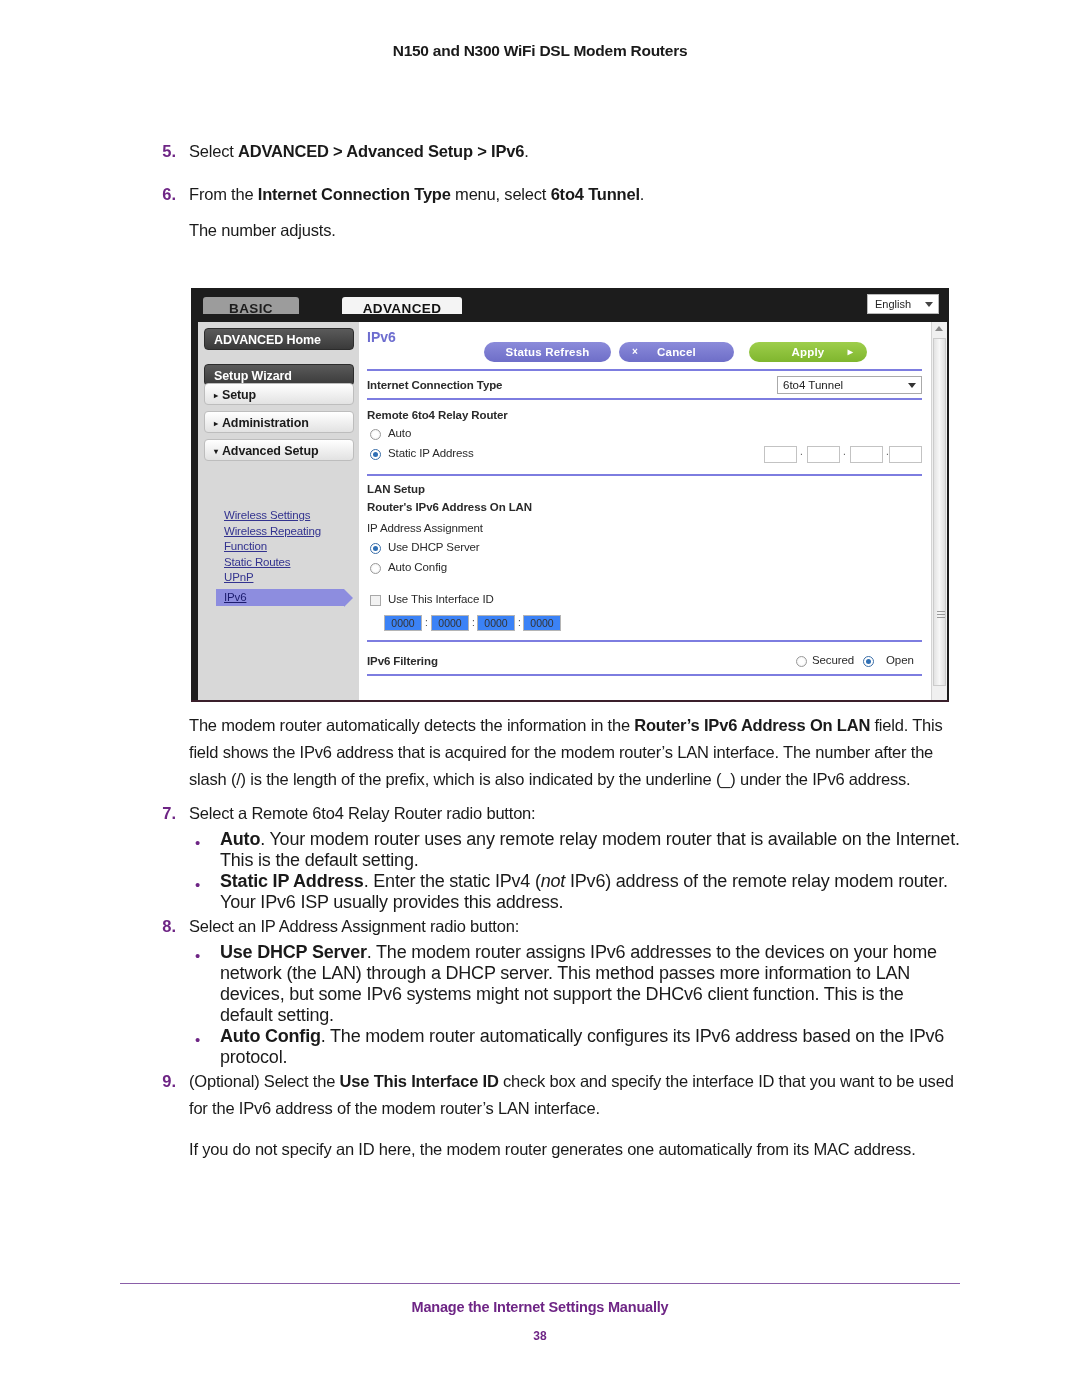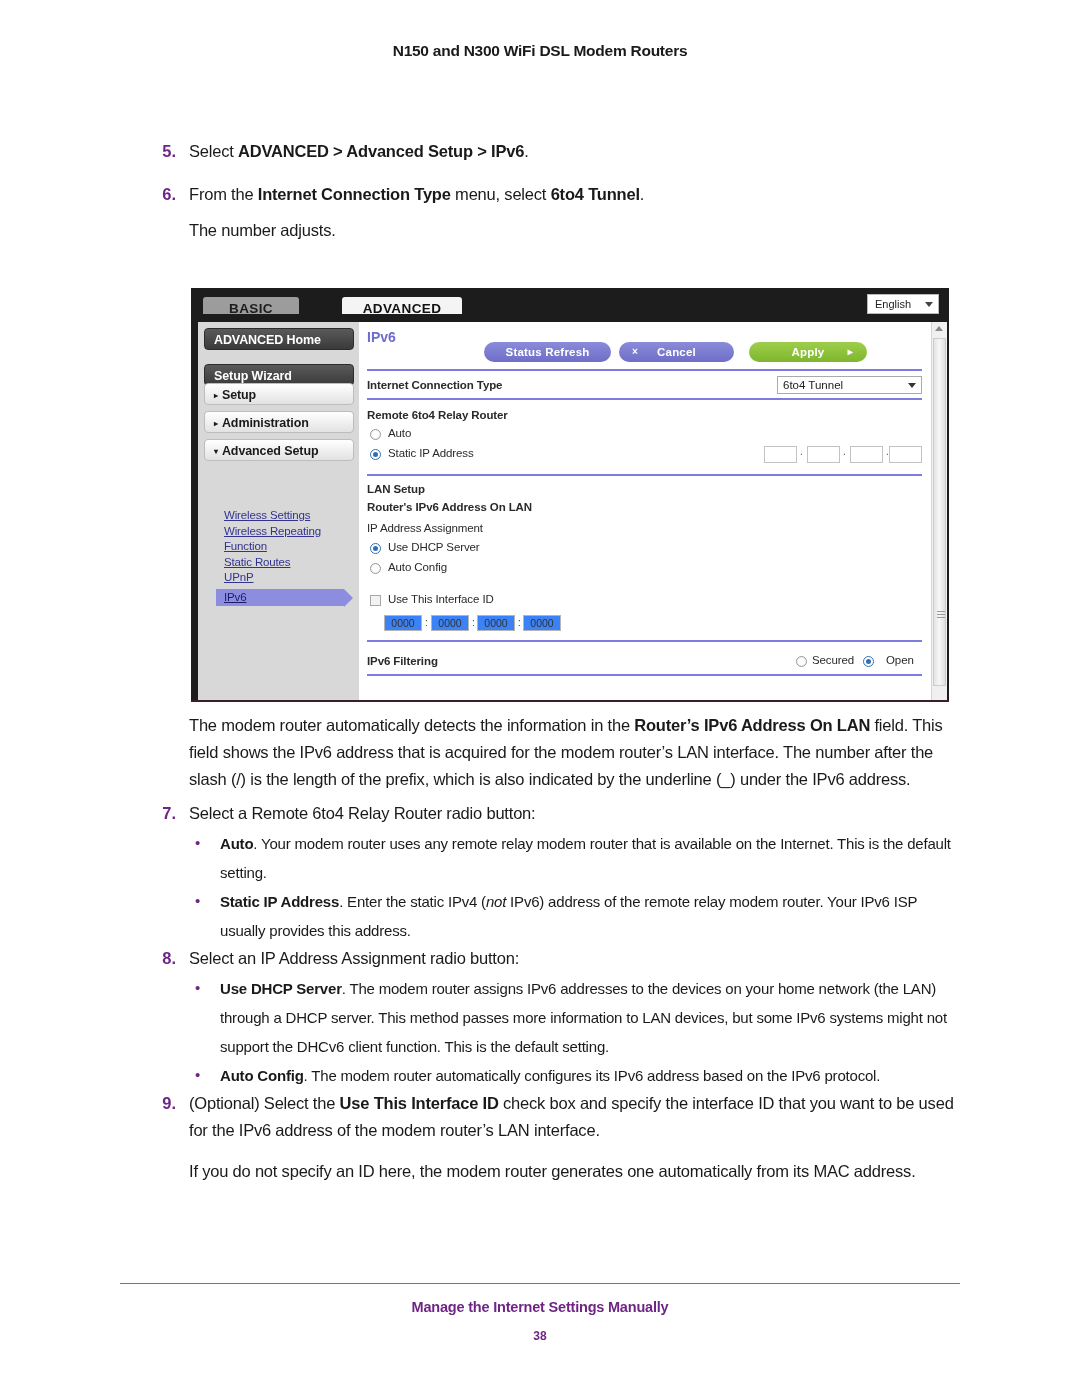--- a/index.html
+++ b/index.html
@@ -82,22 +82,22 @@
     width: 31px;
     color: #6e2585;
     font-size: 15px;
     line-height: 27px;
     text-align: left;
     padding-left: 6px;
     box-sizing: border-box;
   }
   .bullet-text {
     flex: 1;
-    font-size: 15px;
-    line-height: 29px;
+    font-size: 18px;
+    line-height: 21px;
     letter-spacing: -0.2px;
   }
 
   
   .footer-rule {
     position: absolute;
     left: 120px;
     top: 1283px;
     width: 840px;
     height: 1px;

